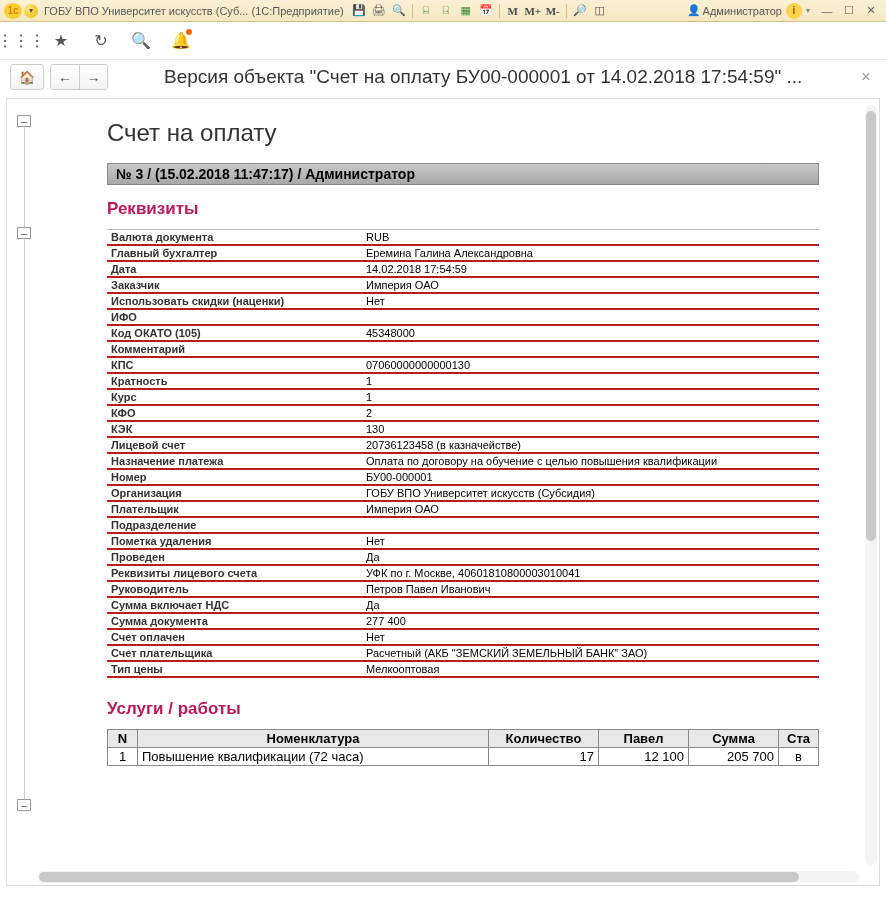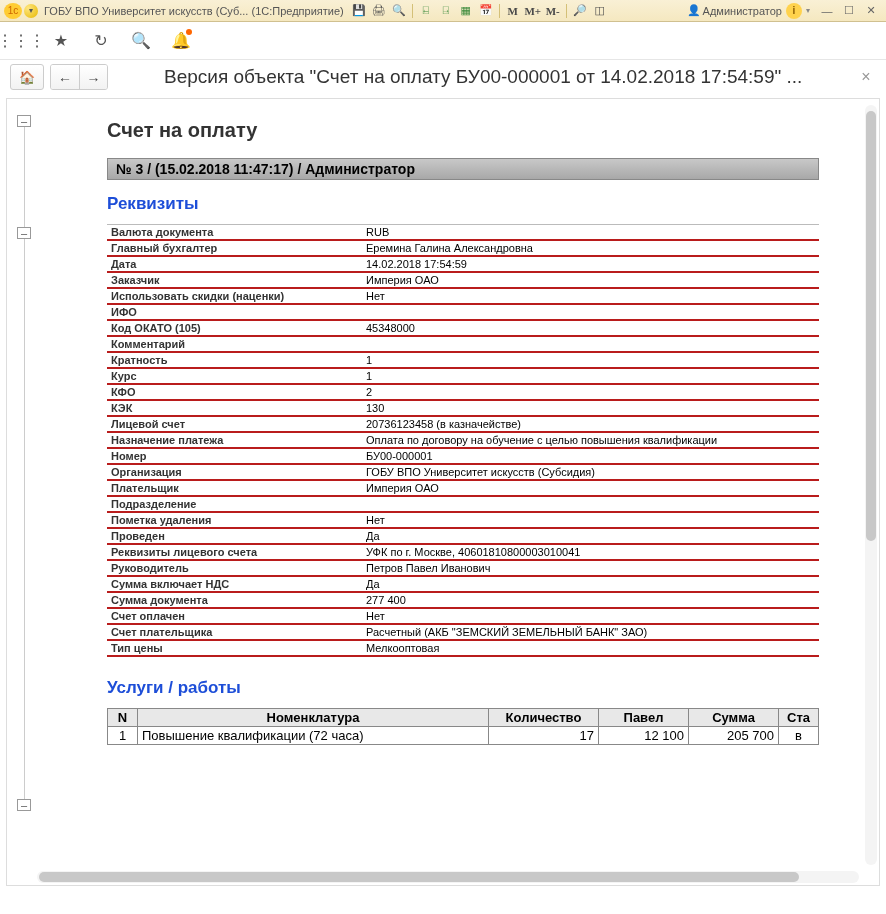--- a/index.html
+++ b/index.html
@@ -36,23 +36,23 @@
 
 .doc-area { position: relative; margin: 0 6px 6px 6px; border: 1px solid #ddd; height: 788px; overflow: hidden; }
 .doc-scroll { position:absolute; top:0; left:0; right:16px; bottom:16px; overflow:hidden; padding: 10px 0 0 0;}
 .doc-inner { padding: 10px 0 0 100px; }
 
 
 .outline { position:absolute; left:4px; width:40px; top:10px; bottom:20px; }
 .outline .om { position:absolute; left:6px; width:14px; height:12px; border:1px solid #999; background:#fff; font-size:11px; line-height:10px; text-align:center; color:#555;}
 .outline .om-line { position:absolute; left:13px; width:1px; background:#ccc;}
 
-h1.doc-h1 { font-size: 20px; font-weight: bold; color:#333; margin-bottom: 16px; }
+h1.doc-h1 { font-size: 24px; font-weight: normal; color:#333; margin-bottom: 16px; }
 .version-bar { background: #b0b0b0; background: linear-gradient(#c8c8c8,#a8a8a8); border: 1px solid #888; padding: 2px 8px; font-weight: bold; font-size: 14px; margin: 0 0 14px 0; width: 712px;}
-h2.doc-h2 { font-size: 17px; font-weight: bold; color:#1d4ed8; margin: 10px 0 10px 0; }
+h2.doc-h2 { font-size: 17px; font-weight: bold; color:#be185d; margin: 10px 0 10px 0; }
 
 .req-table { width: 712px; border-collapse: collapse; }
 .req-table td { border-bottom: 2px solid #b91c1c; padding: 1px 4px; font-size: 11px; vertical-align: top; }
 .req-table td.k { width: 255px; font-weight: bold; color:#333; }
 .req-table tr:first-child td { border-top: 1px solid #bbb; }
 
 .serv-table { width: 712px; border-collapse: collapse; margin-top: 6px;}
 .serv-table th, .serv-table td { border: 1px solid #888; padding: 1px 4px; font-size: 13px; text-align: center; }
 .serv-table th { background: #e8e8e8; font-weight: bold; }
 .serv-table td.l { text-align: left; }
@@ -165,20 +165,24 @@
             </tr>
             <tr>
               <td class="k">Код ОКАТО (105)</td>
               <td>45348000</td>
             </tr>
             <tr>
               <td class="k">Комментарий</td>
               <td></td>
             </tr>
             <tr>
+              <td class="k">КПС</td>
+              <td>07060000000000130</td>
+            </tr>
+            <tr>
               <td class="k">Кратность</td>
               <td>1</td>
             </tr>
             <tr>
               <td class="k">Курс</td>
               <td>1</td>
             </tr>
             <tr>
               <td class="k">КФО</td>
               <td>2</td>

